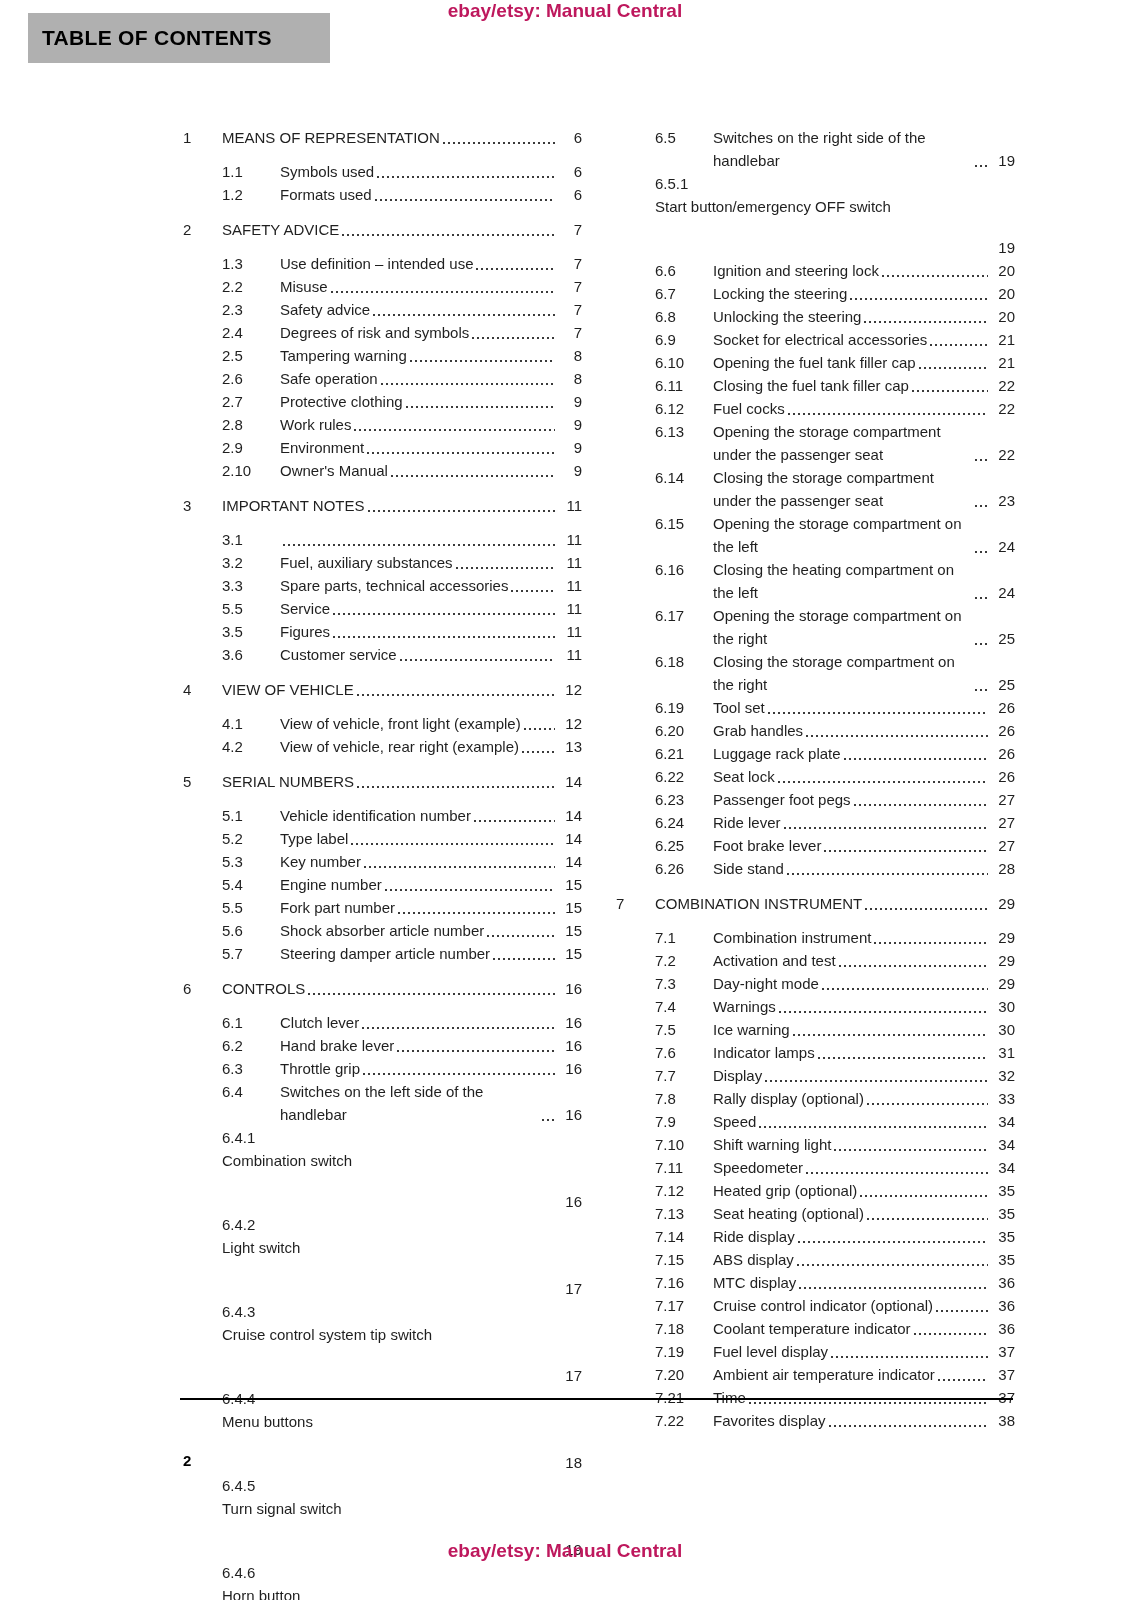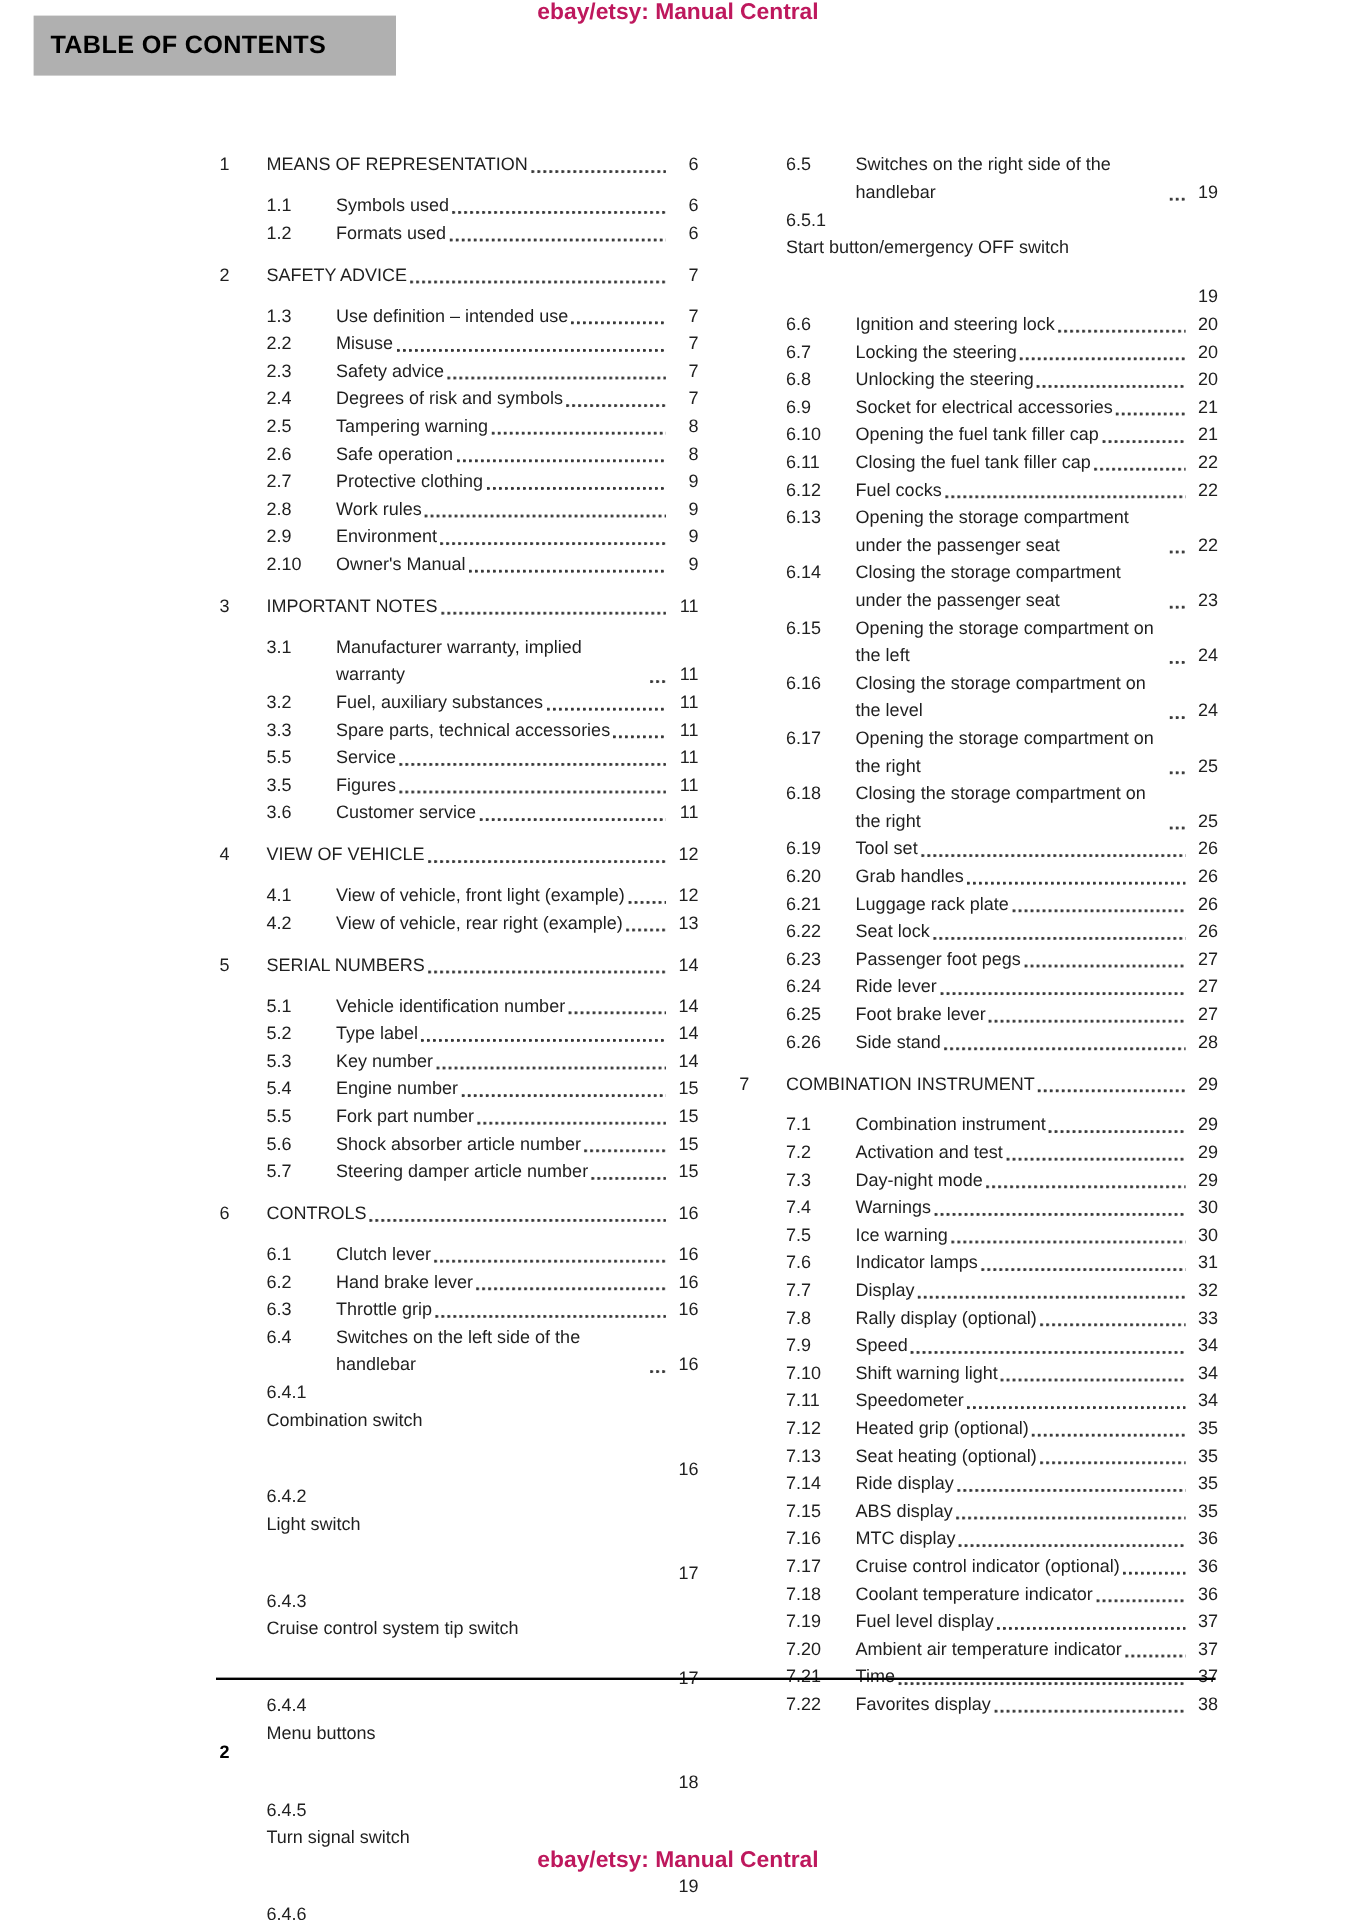--- a/index.html
+++ b/index.html
@@ -175,21 +175,20 @@
         <span class="pg">9</span>
       </div>
       <div class="entry lvl1">
         <span class="num">3</span>
         <span class="t">IMPORTANT NOTES</span>
         <span class="leader"></span>
         <span class="pg">11</span>
       </div>
       <div class="entry lvl2">
         <span class="num">3.1</span>
-        <span class="t">Manufacturer warranty, implied warranty</span>
         <span class="leader"></span>
         <span class="pg">11</span>
       </div>
       <div class="entry lvl2">
         <span class="num">3.2</span>
         <span class="t">Fuel, auxiliary substances</span>
         <span class="leader"></span>
         <span class="pg">11</span>
       </div>
       <div class="entry lvl2">
@@ -417,21 +416,21 @@
         <span class="pg">23</span>
       </div>
       <div class="entry lvl2">
         <span class="num">6.15</span>
         <span class="t">Opening the storage compartment on the left</span>
         <span class="leader"></span>
         <span class="pg">24</span>
       </div>
       <div class="entry lvl2">
         <span class="num">6.16</span>
-        <span class="t">Closing the storage compartment on the level</span>
+        <span class="t">Closing the heating compartment on the left</span>
         <span class="leader"></span>
         <span class="pg">24</span>
       </div>
       <div class="entry lvl2">
         <span class="num">6.17</span>
         <span class="t">Opening the storage compartment on the right</span>
         <span class="leader"></span>
         <span class="pg">25</span>
       </div>
       <div class="entry lvl2">

